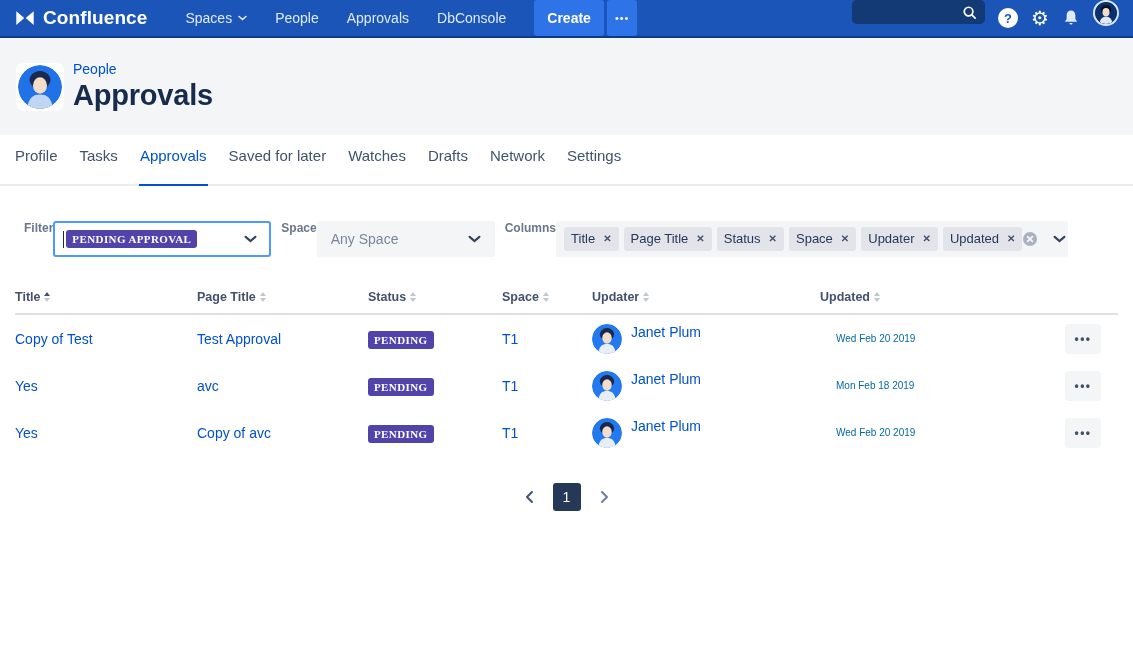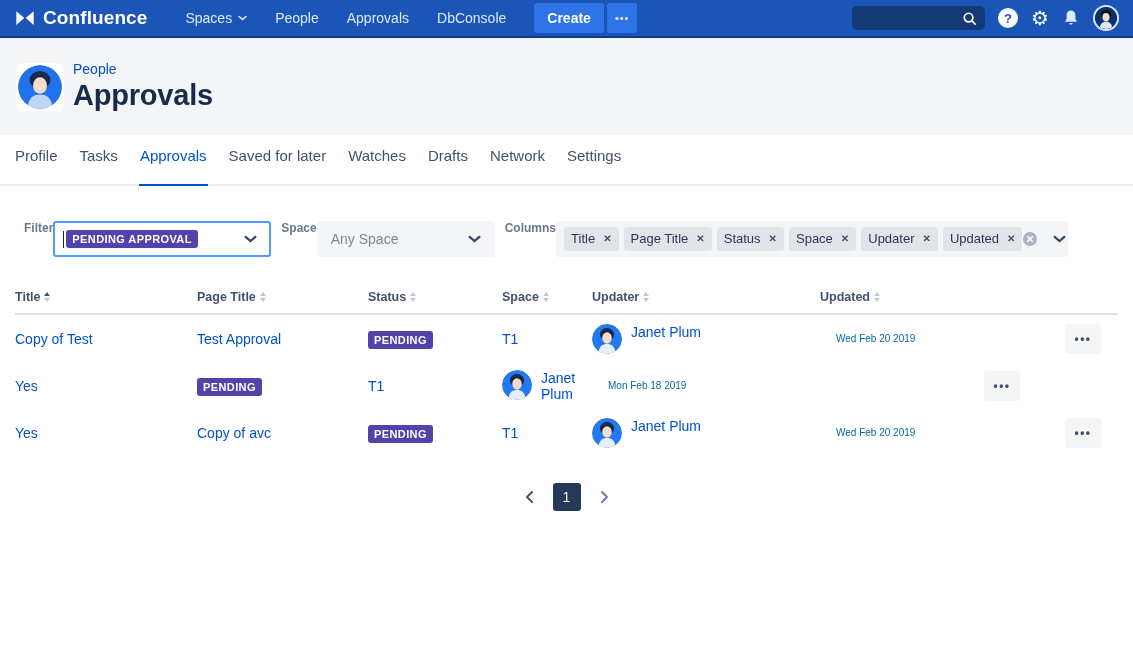--- a/index.html
+++ b/index.html
@@ -7,21 +7,21 @@
   html,body { margin:0; padding:0; }
   body {
     width:1133px; height:660px; overflow:hidden;
     background:#fff; color:#172B4D;
     font-family:"Liberation Sans", sans-serif;
   }
   
   .topnav {
     height:38px; background:var(--nav-bg,#1B55B8);
     border-bottom:2px solid #0B3C8C;
-    display:flex; align-items:center; padding:0 14px;
+    display:flex; padding:0 14px;
   }
   .brand { display:flex; align-items:center; gap:7px; color:#fff; margin-right:24px; cursor:pointer; }
   .brand-text { font-size:19px; font-weight:600; letter-spacing:0.1px; }
   .nav-items { display:flex; align-items:center; }
   .nav-item {
     background:none; border:none; color:#DEEBFF; font-family:inherit;
     font-size:14px; font-weight:500; padding:7px 14px; cursor:pointer;
     display:flex; align-items:center; gap:6px; border-radius:3px;
   }
   .create-btn {
@@ -71,21 +71,21 @@
   
   .content { padding:0 15px; }
   .filter-bar { display:flex; gap:10px; margin-top:35px; padding-left:9px; }
   .filter-group { display:flex; flex-direction:row; }
   .filter-group label { font-size:12px; font-weight:700; color:#6B778C; margin-bottom:8px; }
   .select { height:36px; border-radius:3px; display:flex; align-items:center; cursor:pointer; }
   .filter-select { width:218px; background:#fff; border:2px solid #4C9AFF; padding:0 12px 0 8px; }
   .caret-bar { width:1px; height:17px; background:#172B4D; margin-right:2px; }
   .lozenge {
     background:var(--lozenge,#5243AA); color:#fff; font-size:11px; font-weight:700;
-    letter-spacing:0.4px; padding:3px 6px; border-radius:3px; text-transform:uppercase; white-space:nowrap;
+    letter-spacing:0.4px; padding:3px 6px; border-radius:3px; text-transform:uppercase; white-space:nowrap;font-family:Liberation Serif, serif;
   }
   .select .chev { margin-left:auto; flex:none; }
   .select.gray { background:#F4F5F7; border:2px solid #F4F5F7; }
   .space-select { width:178px; padding:0 12px; }
   .select .placeholder { color:#7A869A; font-size:14px; }
   .columns-select { width:512px; padding:0 12px 0 6px; }
   .tags { display:flex; align-items:center; gap:5px; }
   .tag {
     background:#E2E4E9; border-radius:3px; padding:4px 7px 5px; font-size:13px;
     color:#253858; display:flex; align-items:center; gap:8px; white-space:nowrap;
@@ -386,20 +386,21 @@
               <a class="link">Janet Plum</a>
             </div>
             <div class="cell-date">Wed Feb 20 2019</div>
             <div class="cell-actions">
               <button class="row-actions">•••</button>
             </div>
           </div>
 
           <div class="grid tr">
             <div><a class="link">Yes</a></div>
+            <div><a class="link">avc</a></div>
             <div><span class="lozenge">PENDING</span></div>
             <div><a class="link">T1</a></div>
             <div class="cell-updater">
               <span class="row-avatar">
                 <svg viewBox="0 0 44 44">
                   <g clip-path="url(#av-clip)">
                     <rect width="44" height="44" fill="#2379F0"></rect>
                     <ellipse cx="22" cy="15" rx="10.5" ry="9" fill="#1B2A4A"></ellipse>
                     <path d="M9 44 C10.5 32 15.5 29.5 22 29.5 C28.5 29.5 33.5 32 35 44 Z" fill="#E8EEF8"></path>
                     <ellipse cx="22" cy="20.5" rx="7" ry="8.3" fill="#F2DCCB"></ellipse>

